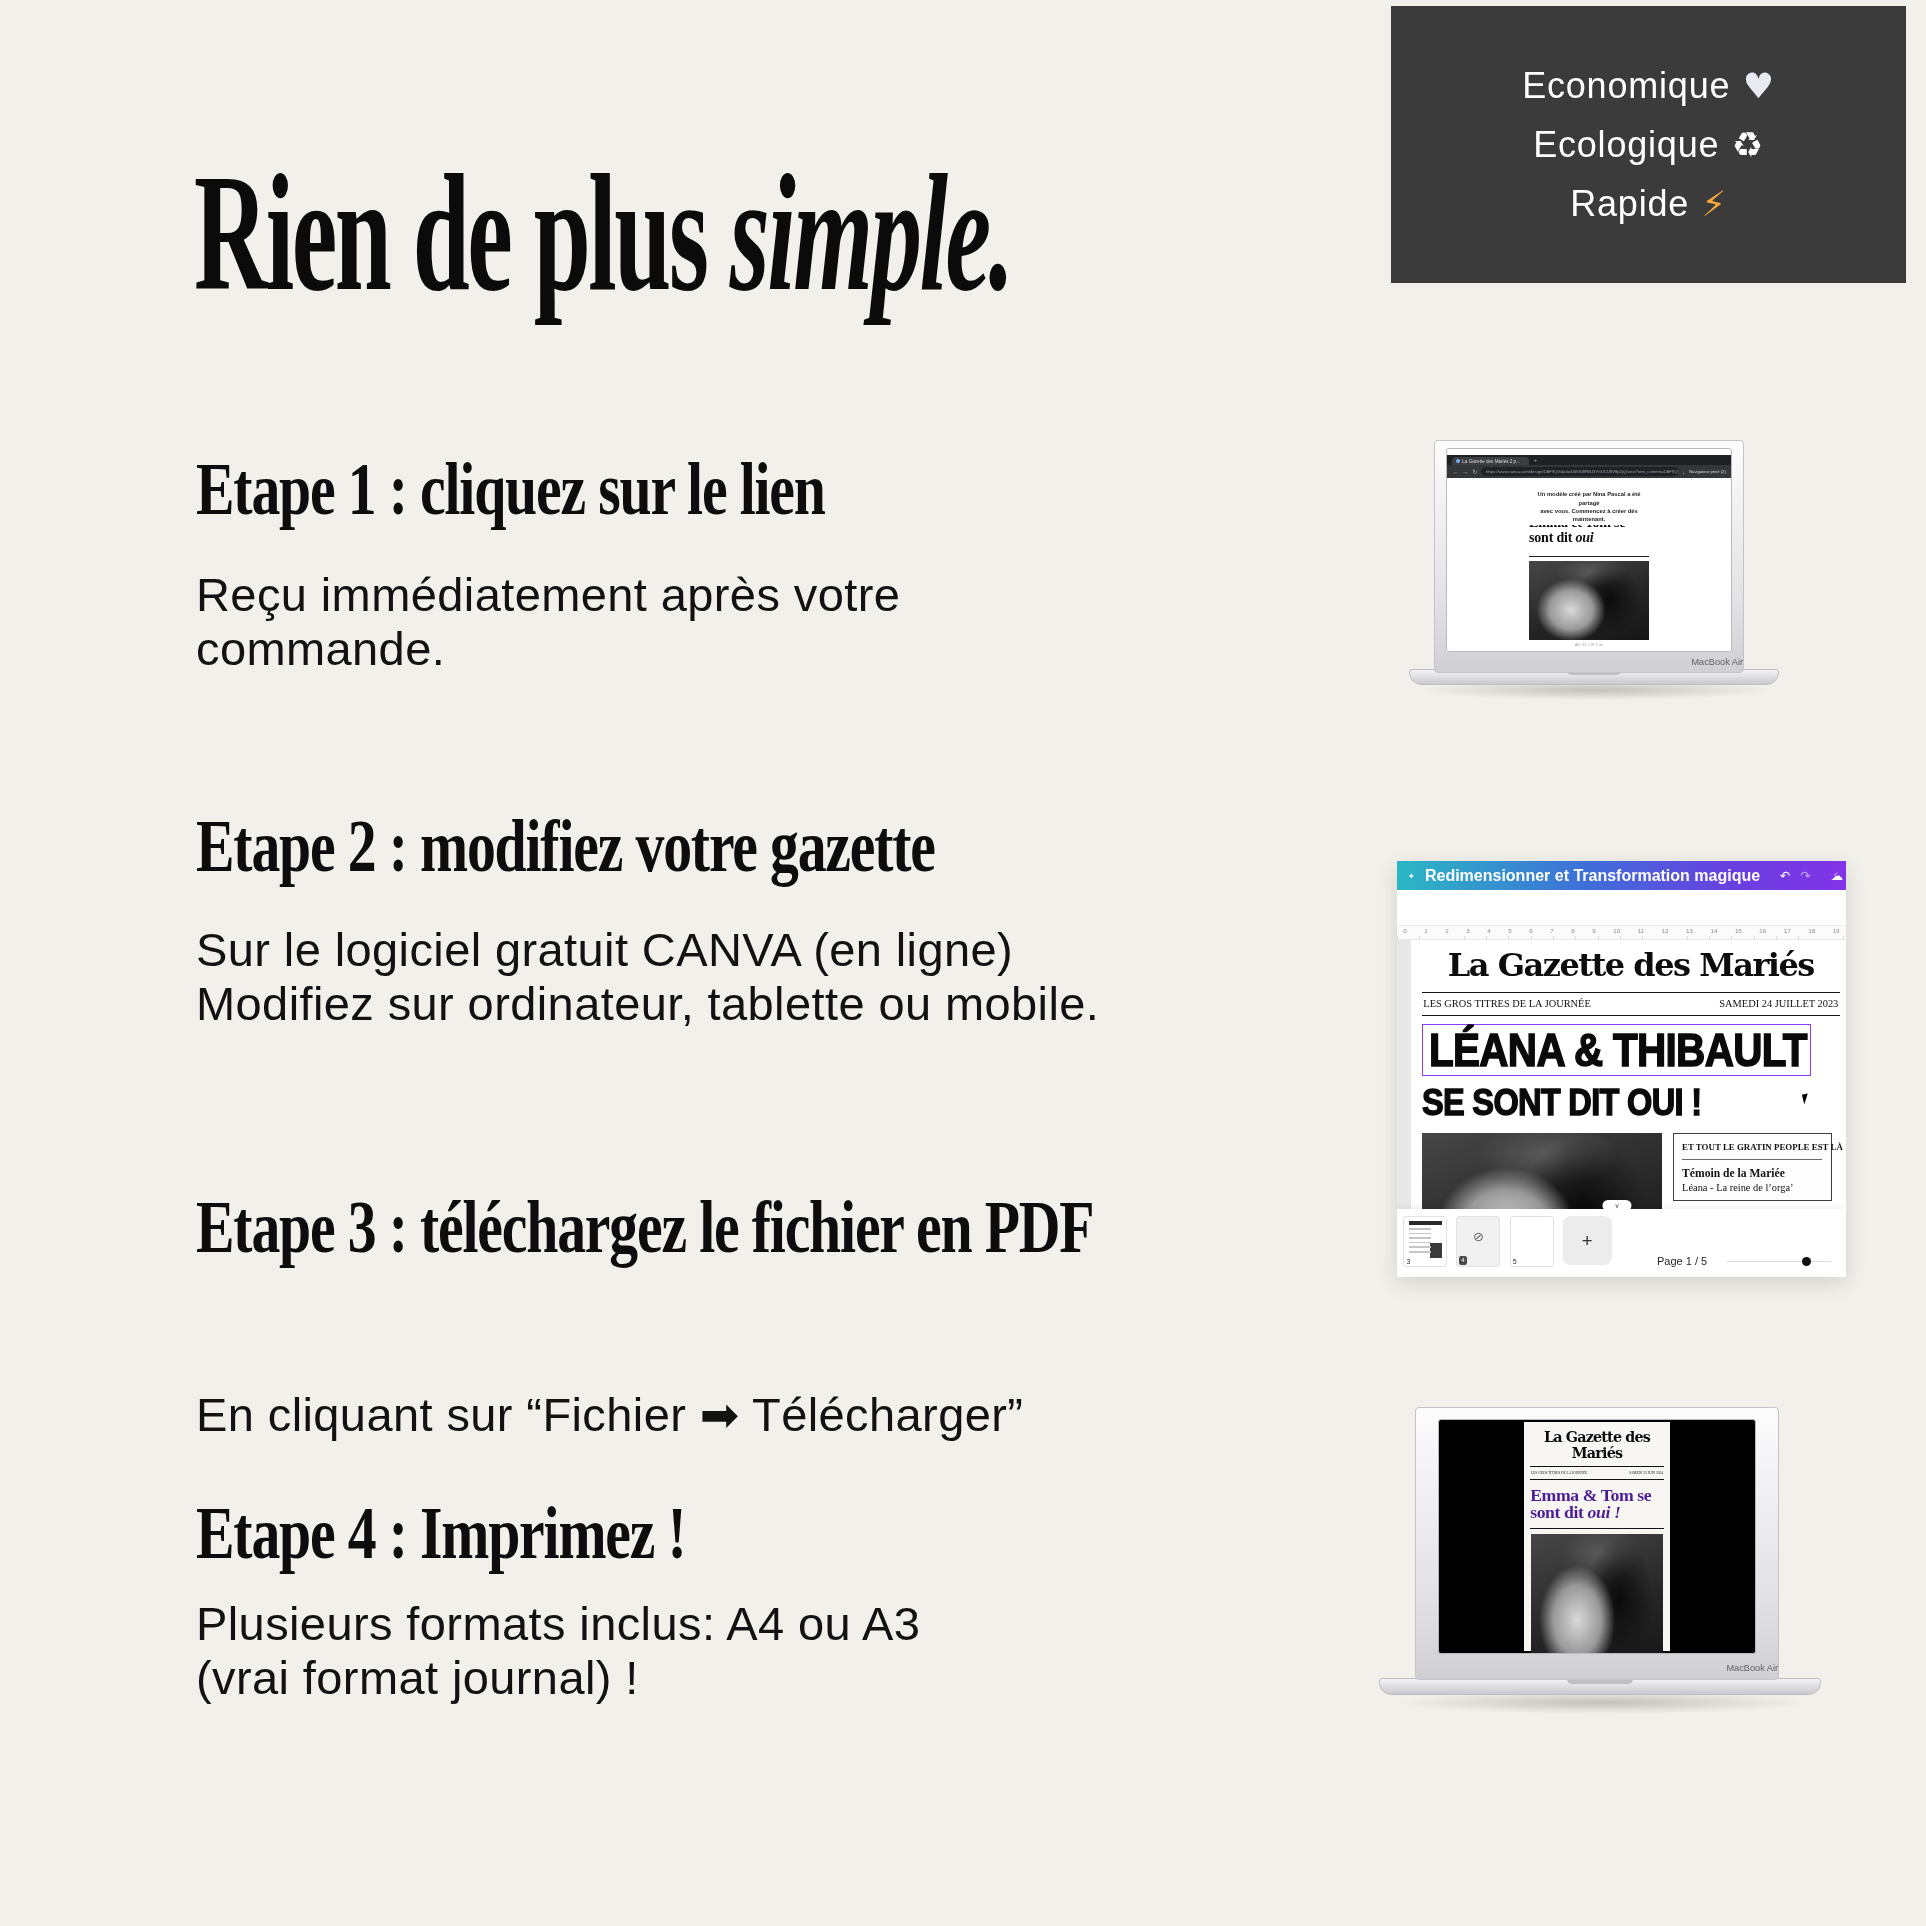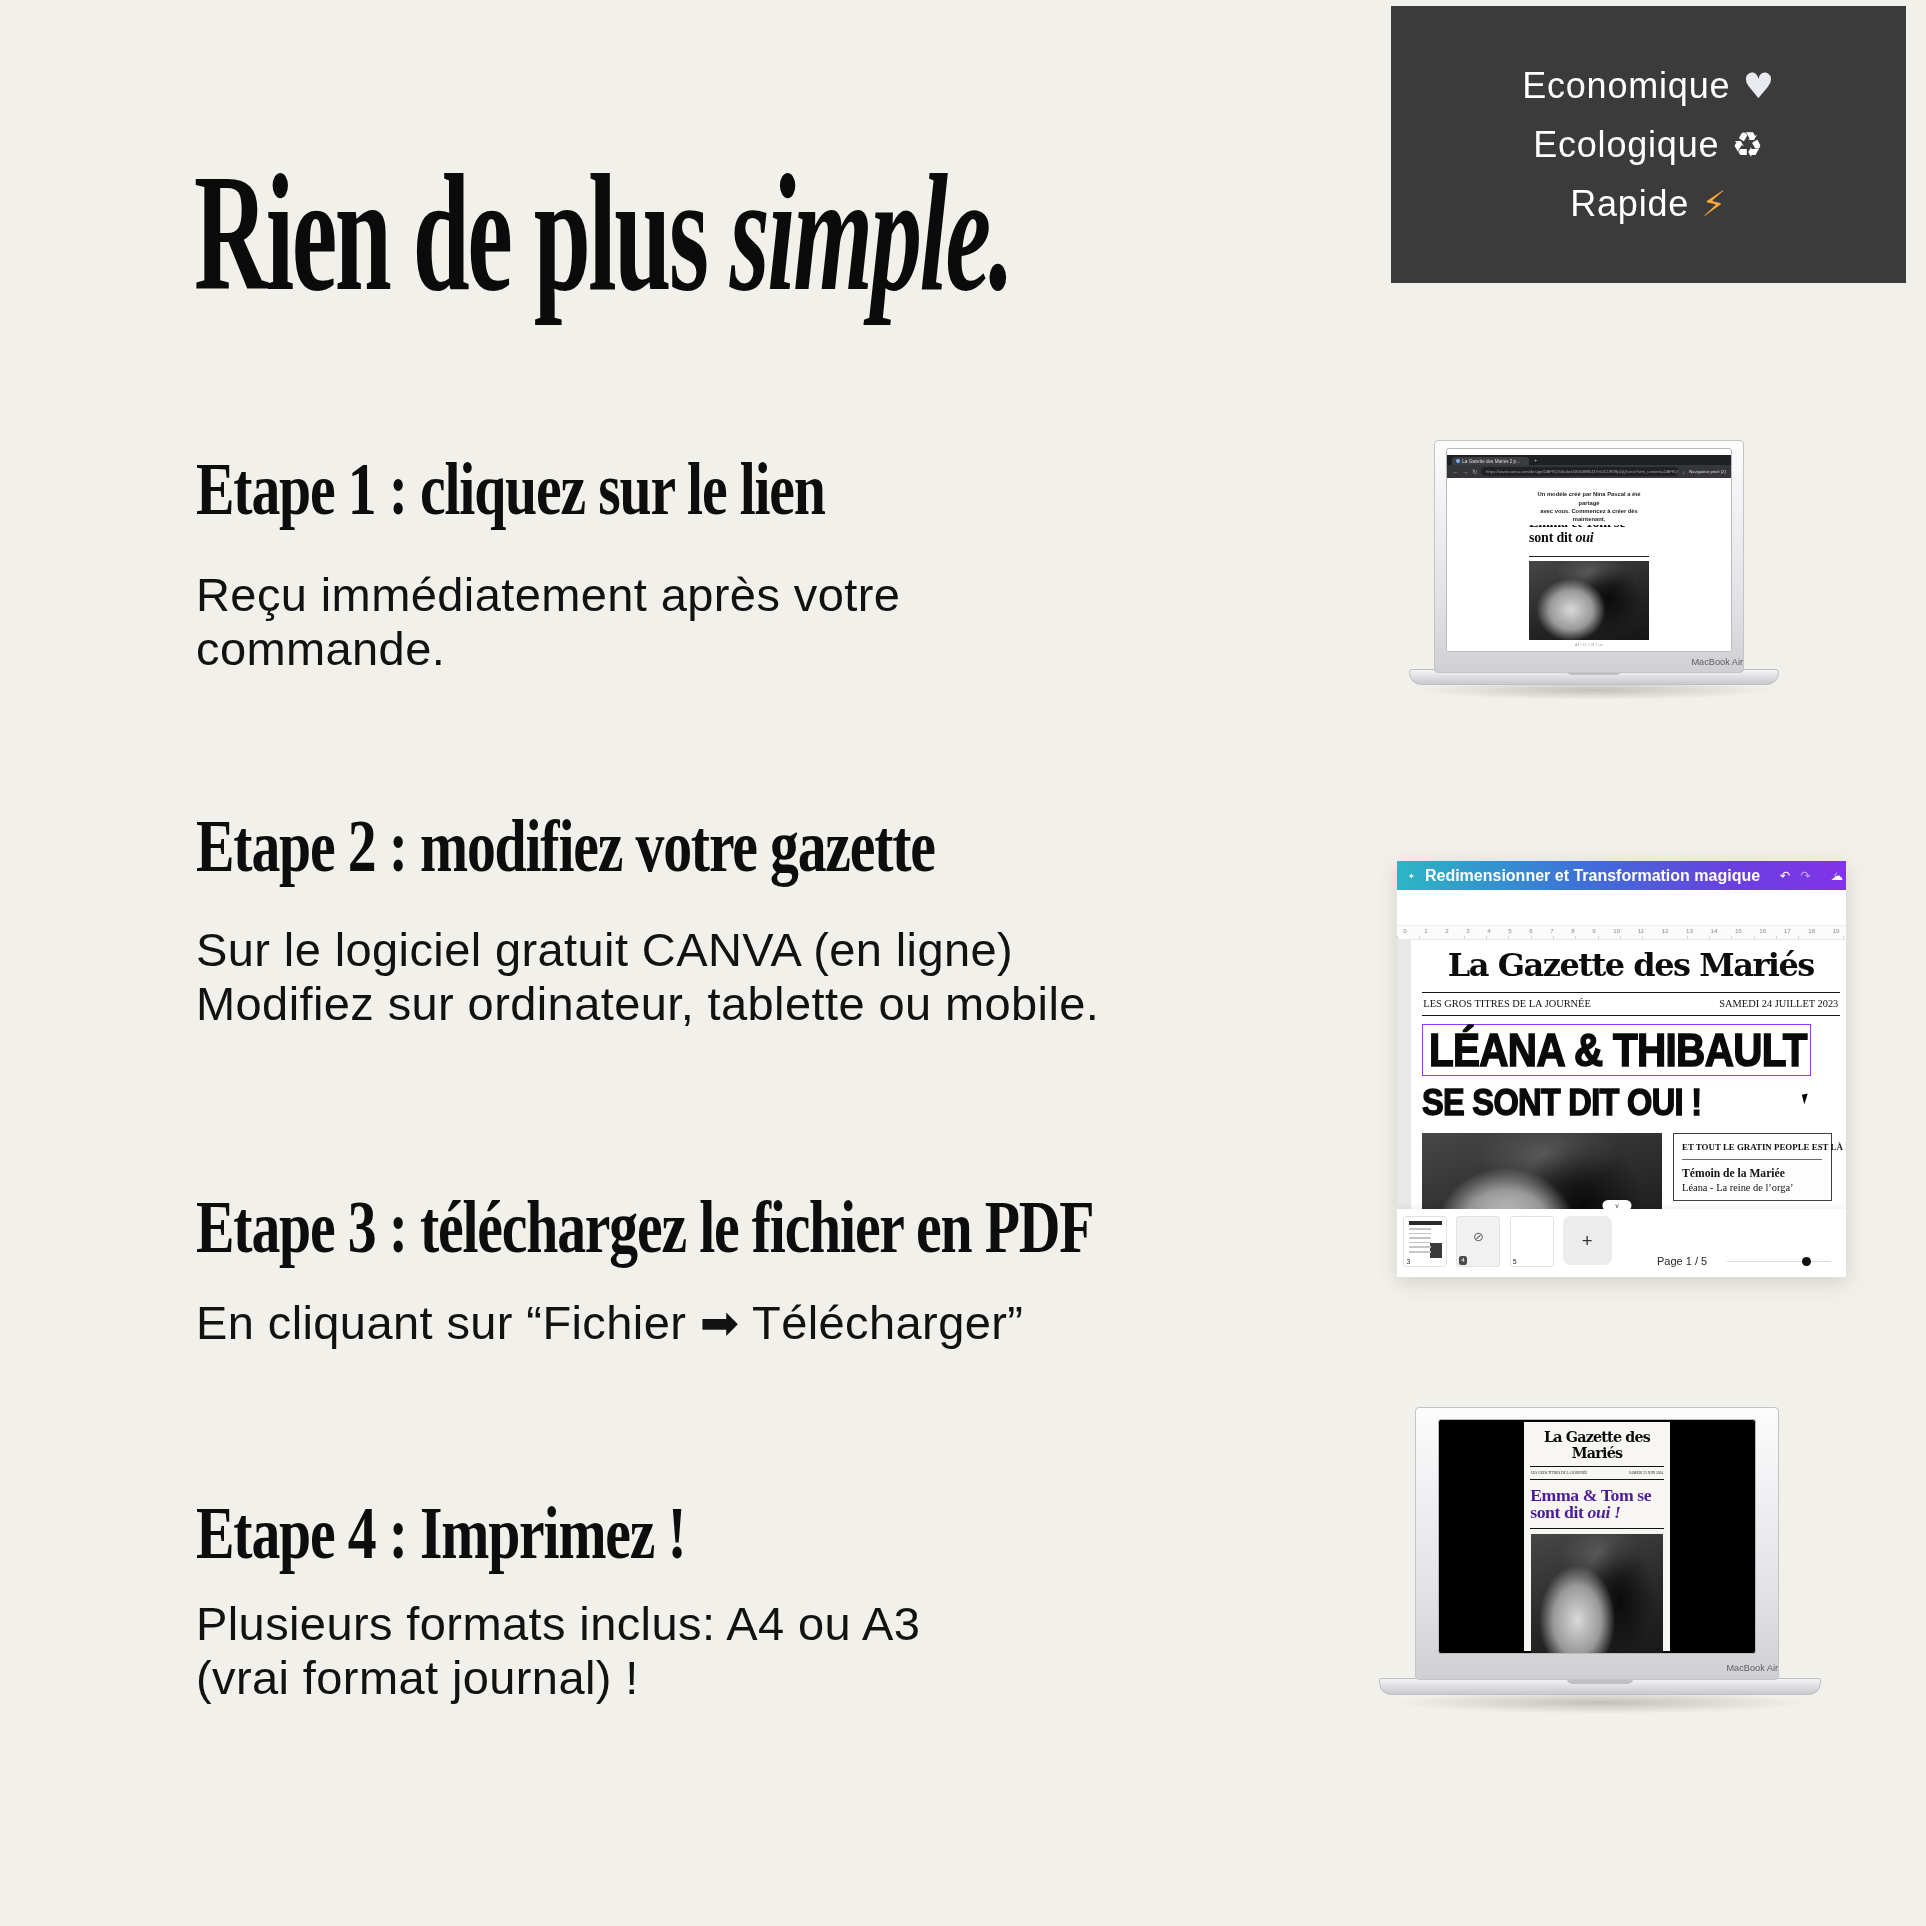--- a/index.html
+++ b/index.html
@@ -182,21 +182,21 @@
   <div>commande.</div>
 </div>
 
 <h2 class="step-h" style="top:808px">Etape 2 : modifiez votre gazette</h2>
 <div class="step-b" style="top:923px">
   <div>Sur le logiciel gratuit CANVA (en ligne)</div>
   <div>Modifiez sur ordinateur, tablette ou mobile.</div>
 </div>
 
 <h2 class="step-h" style="top:1189px">Etape 3 : téléchargez le fichier en PDF</h2>
-<div class="step-b" style="top:1296px">
+<div class="step-b" style="top:1388px">
   <div>En cliquant sur “Fichier ➡ Télécharger”</div>
 </div>
 
 <h2 class="step-h" style="top:1495px">Etape 4 : Imprimez !</h2>
 <div class="step-b" style="top:1597px">
   <div>Plusieurs formats inclus: A4 ou A3</div>
   <div>(vrai format journal) !</div>
 </div>
 
 <div class="laptop" style="left:1409px;top:438px;width:370px;height:266px">

